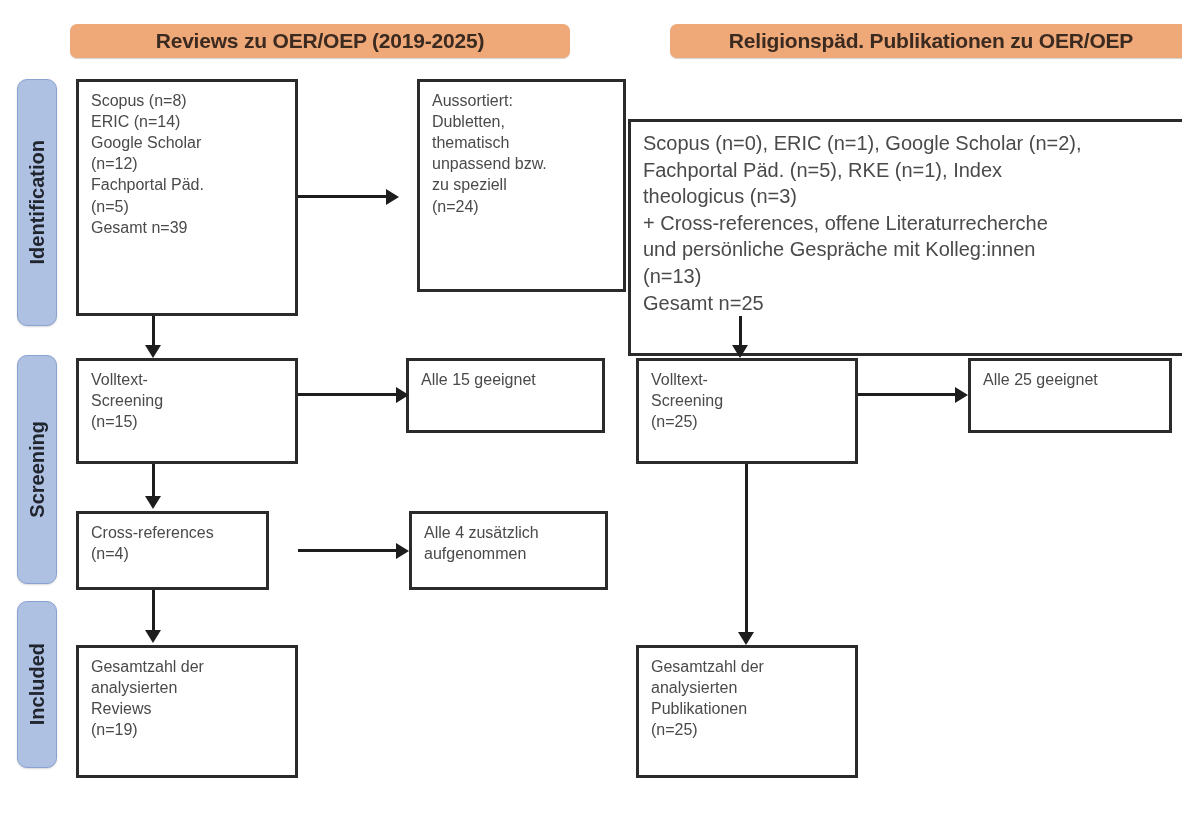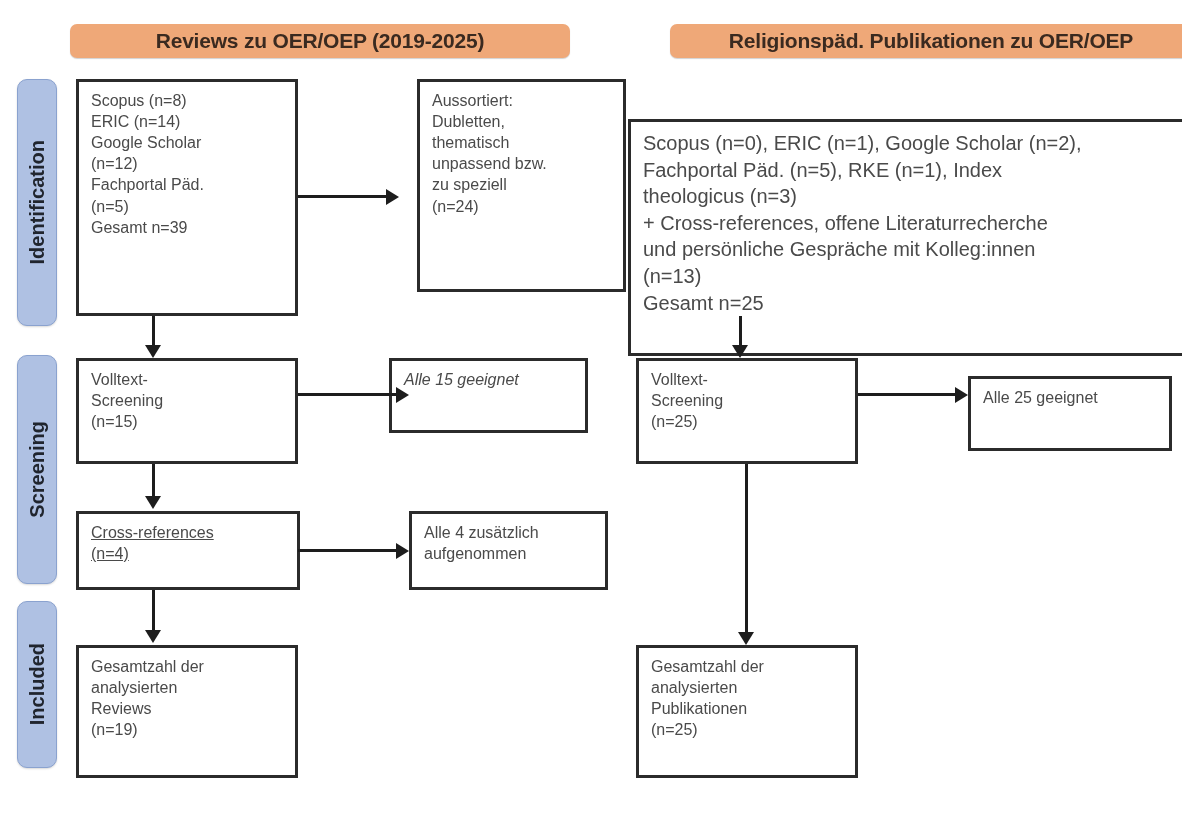--- a/index.html
+++ b/index.html
@@ -139,29 +139,29 @@
   <div class="conn-h" style="left:298px; top:195px; width:88px;"></div>
   <div class="arrow-right" style="left:386px; top:189px;"></div>
 
   <div class="conn-v" style="left:152px; top:316px; width:3px; height:33px;"></div>
   <div class="arrow-down" style="left:145px; top:345px;"></div>
 
   <div class="flow-box" style="left:76px; top:358px; width:222px; height:106px;">Volltext-
 Screening
 (n=15)</div>
 
-  <div class="flow-box" style="left:389px; top:358px; width:199px; height:75px;font-style:italic;">Alle 15 geeignet</div>
+  <div class="flow-box" style="left:406px; top:358px; width:199px; height:75px;">Alle 15 geeignet</div>
 
   <div class="conn-h" style="left:298px; top:393px; width:99px;"></div>
   <div class="arrow-right" style="left:396px; top:387px;"></div>
 
   <div class="conn-v" style="left:152px; top:464px; width:3px; height:36px;"></div>
   <div class="arrow-down" style="left:145px; top:496px;"></div>
 
-  <div class="flow-box" style="left:76px; top:511px; width:224px; height:79px;text-decoration:underline;">Cross-references
+  <div class="flow-box" style="left:76px; top:511px; width:193px; height:79px;">Cross-references
 (n=4)</div>
 
   <div class="flow-box" style="left:409px; top:511px; width:199px; height:79px;">Alle 4 zusätzlich
 aufgenommen</div>
 
   <div class="conn-h" style="left:298px; top:549px; width:99px;"></div>
   <div class="arrow-right" style="left:396px; top:543px;"></div>
 
   <div class="conn-v" style="left:152px; top:590px; width:3px; height:44px;"></div>
   <div class="arrow-down" style="left:145px; top:630px;"></div>
@@ -179,21 +179,21 @@
 (n=13)
 Gesamt n=25</div>
 
   <div class="conn-v" style="left:739px; top:316px; width:3px; height:33px;"></div>
   <div class="arrow-down" style="left:732px; top:345px;"></div>
 
   <div class="flow-box" style="left:636px; top:358px; width:222px; height:106px;">Volltext-
 Screening
 (n=25)</div>
 
-  <div class="flow-box" style="left:968px; top:376px; width:204px; height:75px;">Alle 25 geeignet</div>
+  <div class="flow-box" style="left:968px; top:358px; width:204px; height:75px;">Alle 25 geeignet</div>
 
   <div class="conn-h" style="left:858px; top:393px; width:98px;"></div>
   <div class="arrow-right" style="left:955px; top:387px;"></div>
 
   <div class="conn-v" style="left:745px; top:464px; width:3px; height:172px;"></div>
   <div class="arrow-down" style="left:738px; top:632px;"></div>
 
   <div class="flow-box" style="left:636px; top:645px; width:222px; height:133px;">Gesamtzahl der
 analysierten
 Publikationen

